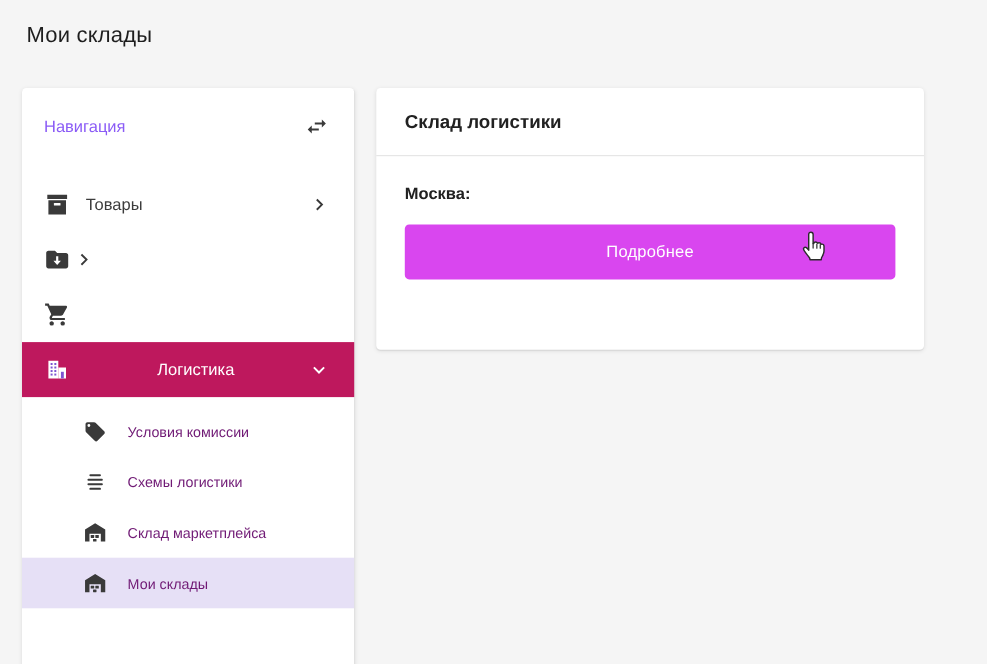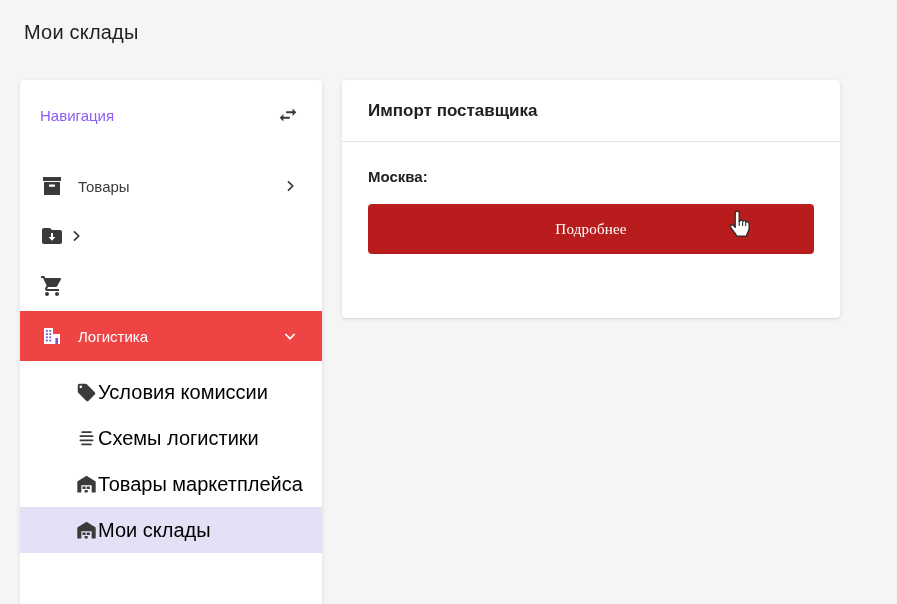--- a/index.html
+++ b/index.html
@@ -65,40 +65,41 @@
     color: #3c3c3c;
     flex: 1 1 auto;
     white-space: nowrap;
   }
   .nav-item .nav-chevron {
     width: 24px; height: 24px;
     display: flex; align-items: center; justify-content: center;
     flex: 0 0 24px;
   }
   .nav-item.active {
-    background: #ef4444;
+    background: #be185d;
+    text-align: center;
   }
   .nav-item.active .nav-label { color: #ffffff; }
   .sub-list { padding-top: 8px; }
   .sub-item {
     height: 46px;
     display: flex;
     align-items: center;
     padding: 0 20px 0 55px;
     cursor: pointer;
   }
   .sub-item .nav-icon {
     width: 22px; height: 22px;
     flex: 0 0 22px;
     display: flex; align-items: center; justify-content: center;
   }
   .sub-item .nav-label {
-    margin-left: 1px;
-    font-size: 20px;
-    color: #000000;
+    margin-left: 19px;
+    font-size: 13px;
+    color: #701a75;
     white-space: nowrap;
   }
   .sub-item.selected { background: #e6e0f6; }
   
   .warehouse-card {
     left: 342px; top: 80px;
     width: 498px; height: 238px;
   }
   .card-header {
     height: 62px;
@@ -120,26 +121,26 @@
     color: #212121;
     margin-bottom: 13px;
     line-height: 20px;
   }
   .field-label { font-weight: 700; margin-right: 11px; }
   .field-value { font-weight: 400; color: #2a2a2a; }
   .details-button {
     margin-top: 17px;
     width: 100%;
     height: 50px;
-    background: #b91c1c;
+    background: #d946ef;
     color: #ffffff;
     border: none;
     border-radius: 4px;
     font-size: 15px;
-    font-family: Liberation Serif, serif;
+    font-family: Liberation Sans, sans-serif;
     cursor: pointer;
     display: flex;
     align-items: center;
     justify-content: center;
     letter-spacing: .2px;
   }
   .mouse-cursor {
     position: absolute;
     left: 727px; top: 210px;
     width: 24px; height: 30px;
@@ -257,21 +258,21 @@
         <span class="nav-icon">
           <svg width="21" height="21" viewBox="0 0 24 24">
             <path fill="#3a3a3a" d="M12 2L1.5 8.5V21h4.6v-8.2h11.8V21h4.6V8.5Z"></path>
             <g fill="#3a3a3a">
               <rect x="7.4" y="14.2" width="3.6" height="3" rx="0.4"></rect>
               <rect x="12.2" y="14.2" width="3.6" height="3" rx="0.4"></rect>
               <rect x="9.8" y="18.2" width="3.6" height="2.8" rx="0.4"></rect>
             </g>
           </svg>
         </span>
-        <span class="nav-label">Товары маркетплейса</span>
+        <span class="nav-label">Склад маркетплейса</span>
       </div>
 
       <div class="sub-item selected">
         <span class="nav-icon">
           <svg width="21" height="21" viewBox="0 0 24 24">
             <path fill="#3a3a3a" d="M12 2L1.5 8.5V21h4.6v-8.2h11.8V21h4.6V8.5Z"></path>
             <g fill="#3a3a3a">
               <rect x="7.4" y="14.2" width="3.6" height="3" rx="0.4"></rect>
               <rect x="12.2" y="14.2" width="3.6" height="3" rx="0.4"></rect>
               <rect x="9.8" y="18.2" width="3.6" height="2.8" rx="0.4"></rect>
@@ -280,21 +281,21 @@
         </span>
         <span class="nav-label">Мои склады</span>
       </div>
 
     </div>
   </div>
 </div>
 
 <div class="card warehouse-card">
   <div class="card-header">
-    <span class="card-title">Импорт поставщика</span>
+    <span class="card-title">Склад логистики</span>
   </div>
   <div class="card-body">
     <div class="field-row">
       <span class="field-label">Москва:</span>
     </div>
     <button class="details-button">Подробнее</button>
   </div>
 </div>
 
 <div class="mouse-cursor">

